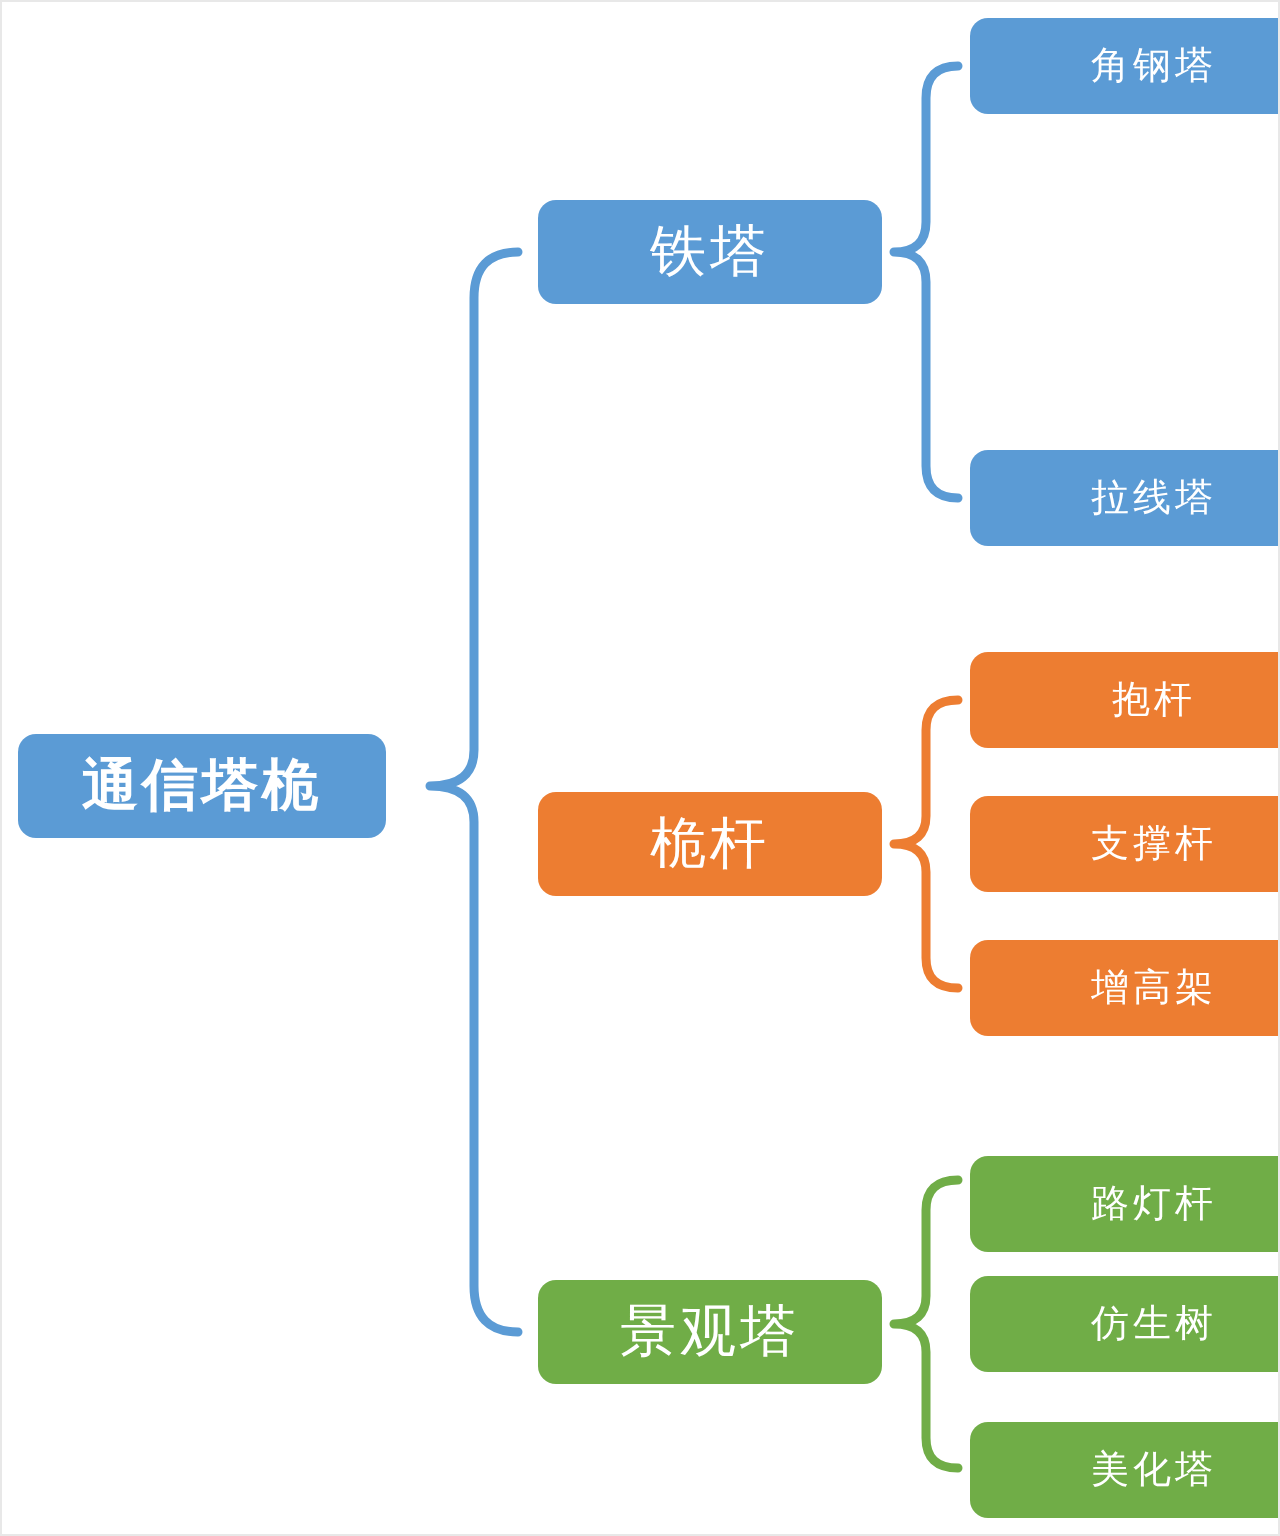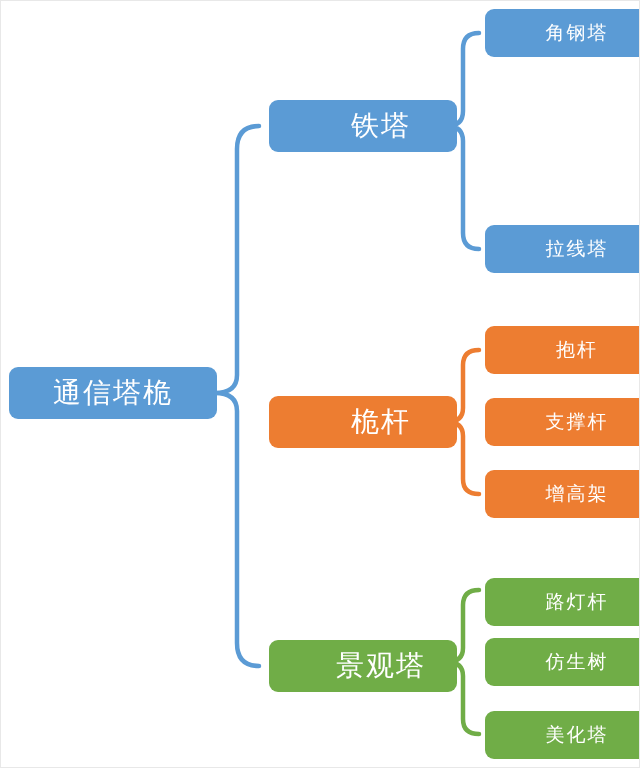--- a/index.html
+++ b/index.html
@@ -27,22 +27,22 @@
     color:#ffffff;
     border-radius:9px;
     font-size:28px;
     font-weight:500;
     letter-spacing:2px;
     user-select:none;
   }
   .blue{background:var(--color-blue,#5B9BD5);}
   .orange{background:var(--color-orange,#ED7D31);}
   .green{background:var(--color-green,#70AD47);}
-  .root{left:8px;top:366px;width:208px;height:52px;}
-  .branch{left:268px;width:152px;height:52px;padding-left:36px;}
+  .root{left:8px;top:366px;width:184px;height:52px;font-weight:bold;}
+  .branch{left:268px;width:172px;height:52px;}
   .b-iron{top:99px;}
   .b-mast{top:395px;}
   .b-landscape{top:639px;}
   .child{left:484px;width:184px;height:48px;font-size:19px;}
   .c0{top:8px;}  .c1{top:80px;}  .c2{top:152px;} .c3{top:224px;}
   .c4{top:325px;}.c5{top:397px;} .c6{top:469px;}
   .c7{top:577px;}.c8{top:637px;} .c9{top:710px;}
 </style>
 </head>
 <body>

